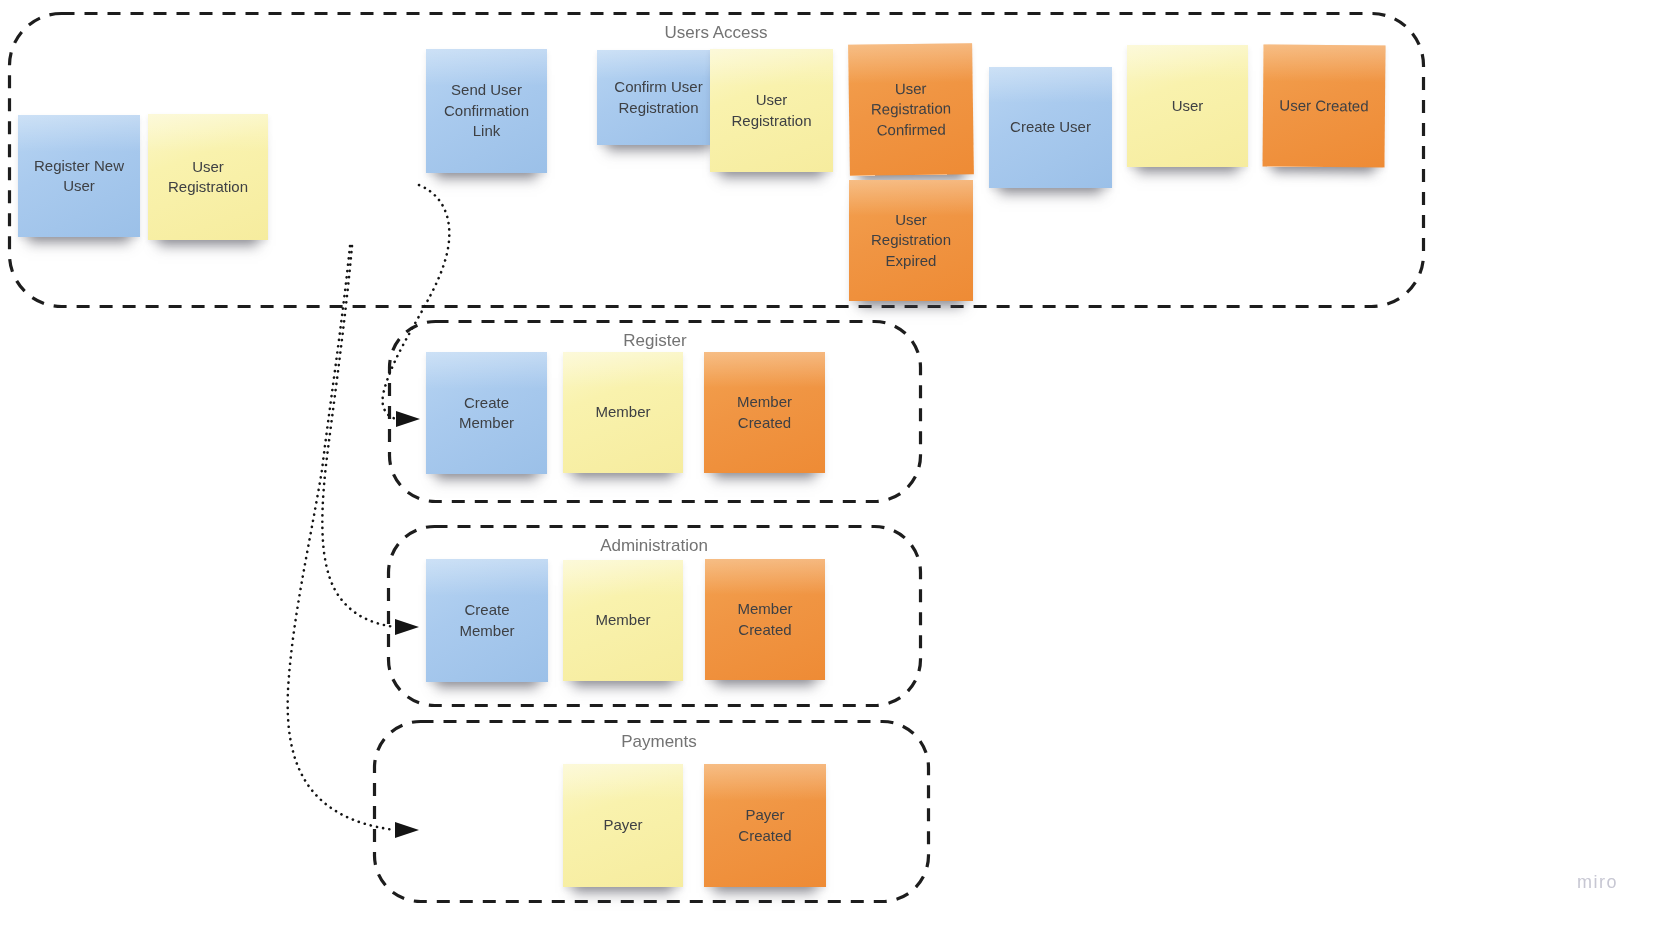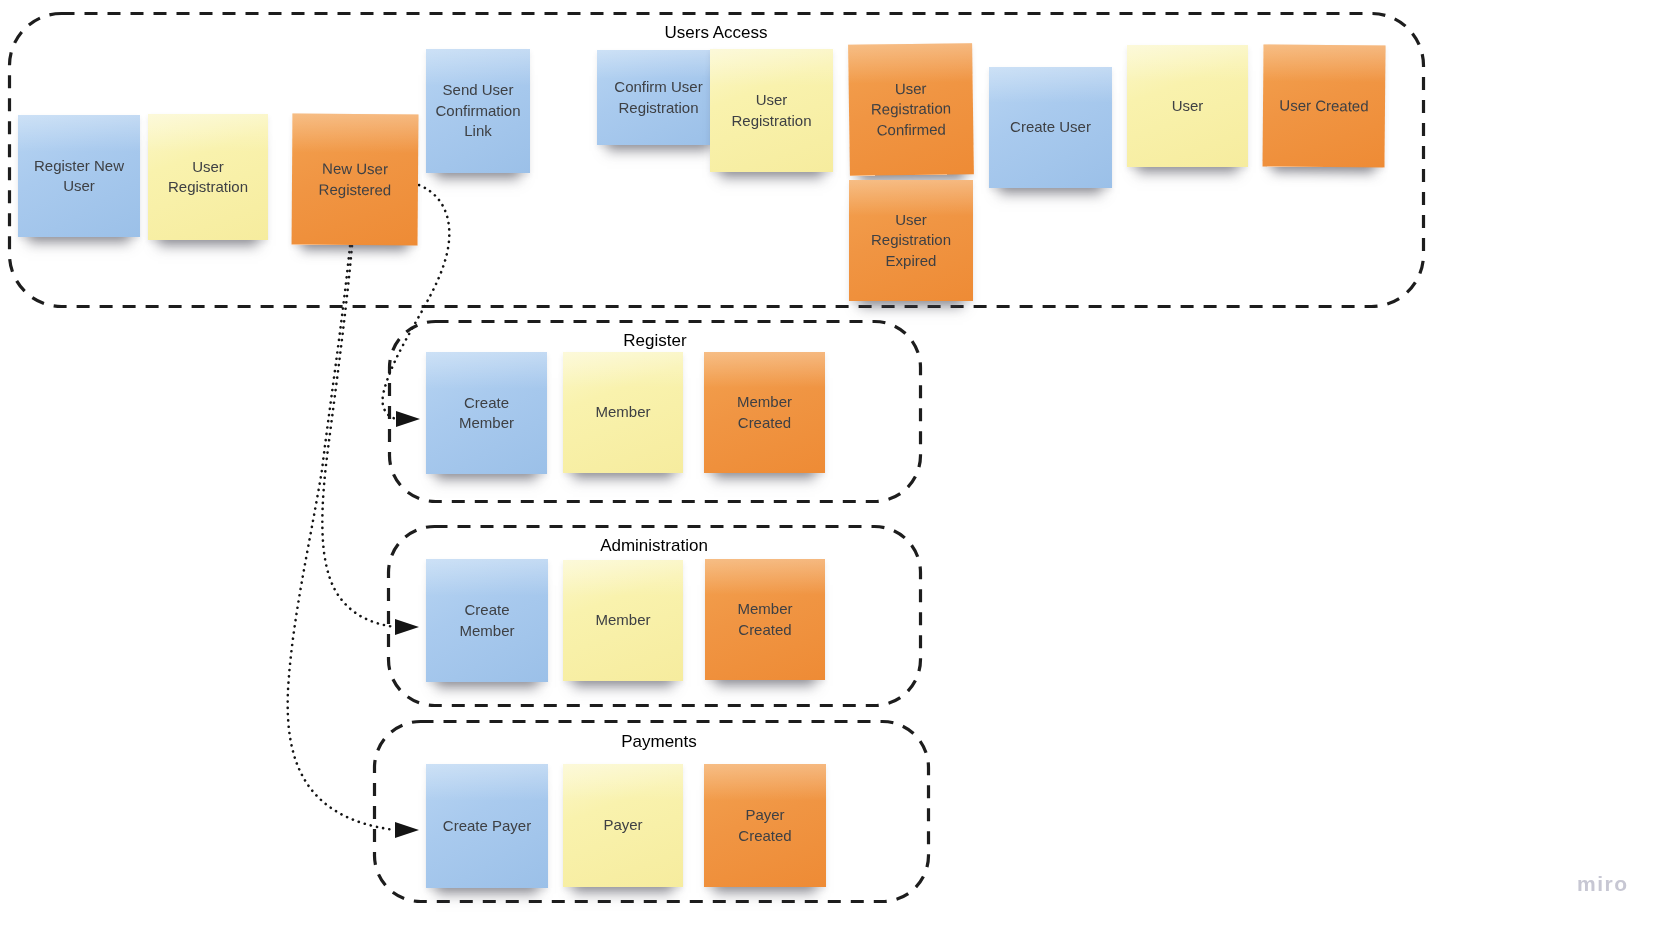--- a/index.html
+++ b/index.html
@@ -4,42 +4,42 @@
 <style>
   html,body{margin:0;padding:0;background:#ffffff;}
   #canvas{
     position:relative;width:1671px;height:934px;overflow:hidden;
     background:#ffffff;
     font-family:"Liberation Sans","DejaVu Sans",sans-serif;
   }
   svg.overlay{position:absolute;left:0;top:0;pointer-events:none;}
   .group-label{
     position:absolute;transform:translateX(-50%);
-    font-size:17px;color:#000000;white-space:nowrap;
+    font-size:17px;color:#737373;white-space:nowrap;
     z-index:3;
   }
   .sticky{
     position:absolute;z-index:5;box-sizing:border-box;
     display:flex;align-items:center;justify-content:center;
     text-align:center;padding:4px 13px;
     font-size:15px;line-height:1.36;color:#3e4044;
     box-shadow:0 16px 12px -10px rgba(70,70,82,.55), 0 3px 5px rgba(70,70,82,.10);
   }
   .sticky::before{
     content:"";position:absolute;left:0;top:0;right:0;height:30%;
     background:linear-gradient(180deg,rgba(255,255,255,.30),rgba(255,255,255,0));
     pointer-events:none;
   }
   .sticky .note-text{white-space:pre-line;position:relative;}
   .sticky.blue{background:linear-gradient(150deg,#b7d4f2 0%,#a9caee 40%,#9bc0e8 100%);}
   .sticky.yellow{background:linear-gradient(160deg,#fbf7ca 0%,#f9f2ad 35%,#f6ec9e 100%);}
   .sticky.orange{background:linear-gradient(160deg,#f3a150 0%,#f09543 45%,#ee8b35 100%);}
   .watermark{
     position:absolute;left:1577px;top:872px;z-index:6;
-    font-size:21px;font-weight:700;letter-spacing:1.5px;color:#c7c7d3;
+    font-size:18px;font-weight:400;letter-spacing:1.5px;color:#c7c7d3;
   }
 </style>
 </head>
 <body>
 
 <div id="canvas">
 
   <svg class="overlay" width="1671" height="934" viewBox="0 0 1671 934">
 
     <rect x="9.5" y="13.5" width="1414" height="293" rx="52" fill="none" stroke="#1d1d1d" stroke-width="3.2" stroke-dasharray="13 10"></rect>
@@ -69,25 +69,21 @@
   <div class="group-label" style="left:651px;top:732px;margin-left:8px;">Payments</div>
 
   <div class="sticky blue" style="left:18px;top:115px;width:122px;height:122px;">
       <span class="note-text">Register New
 User</span>
     </div>
   <div class="sticky yellow" style="left:148px;top:114px;width:120px;height:126px;">
       <span class="note-text">User
 Registration</span>
     </div>
-  <div class="sticky orange" style="left:292px;top:114px;width:126px;height:131px;transform:rotate(0.4deg);">
-      <span class="note-text">New User
-Registered</span>
-    </div>
-  <div class="sticky blue" style="left:426px;top:49px;width:104px;height:124px;">
+  <div class="sticky blue" style="left:426px;top:49px;width:121px;height:124px;">
       <span class="note-text">Send User
 Confirmation
 Link</span>
     </div>
   <div class="sticky blue" style="left:568px;top:50px;width:123px;height:95px;margin-left:29px;">
       <span class="note-text">Confirm User
 Registration</span>
     </div>
   <div class="sticky yellow" style="left:710px;top:49px;width:123px;height:123px;">
       <span class="note-text">User
@@ -130,23 +126,20 @@
 Member</span>
     </div>
   <div class="sticky yellow" style="left:563px;top:560px;width:120px;height:121px;">
       <span class="note-text">Member</span>
     </div>
   <div class="sticky orange" style="left:705px;top:559px;width:120px;height:121px;">
       <span class="note-text">Member
 Created</span>
     </div>
 
-  <div class="sticky blue" style="left:426px;top:764px;width:122px;height:124px;">
-      <span class="note-text">Create Payer</span>
-    </div>
   <div class="sticky yellow" style="left:563px;top:764px;width:120px;height:123px;">
       <span class="note-text">Payer</span>
     </div>
   <div class="sticky orange" style="left:704px;top:764px;width:122px;height:123px;">
       <span class="note-text">Payer
 Created</span>
     </div>
 
   <div class="watermark">miro</div>
 

